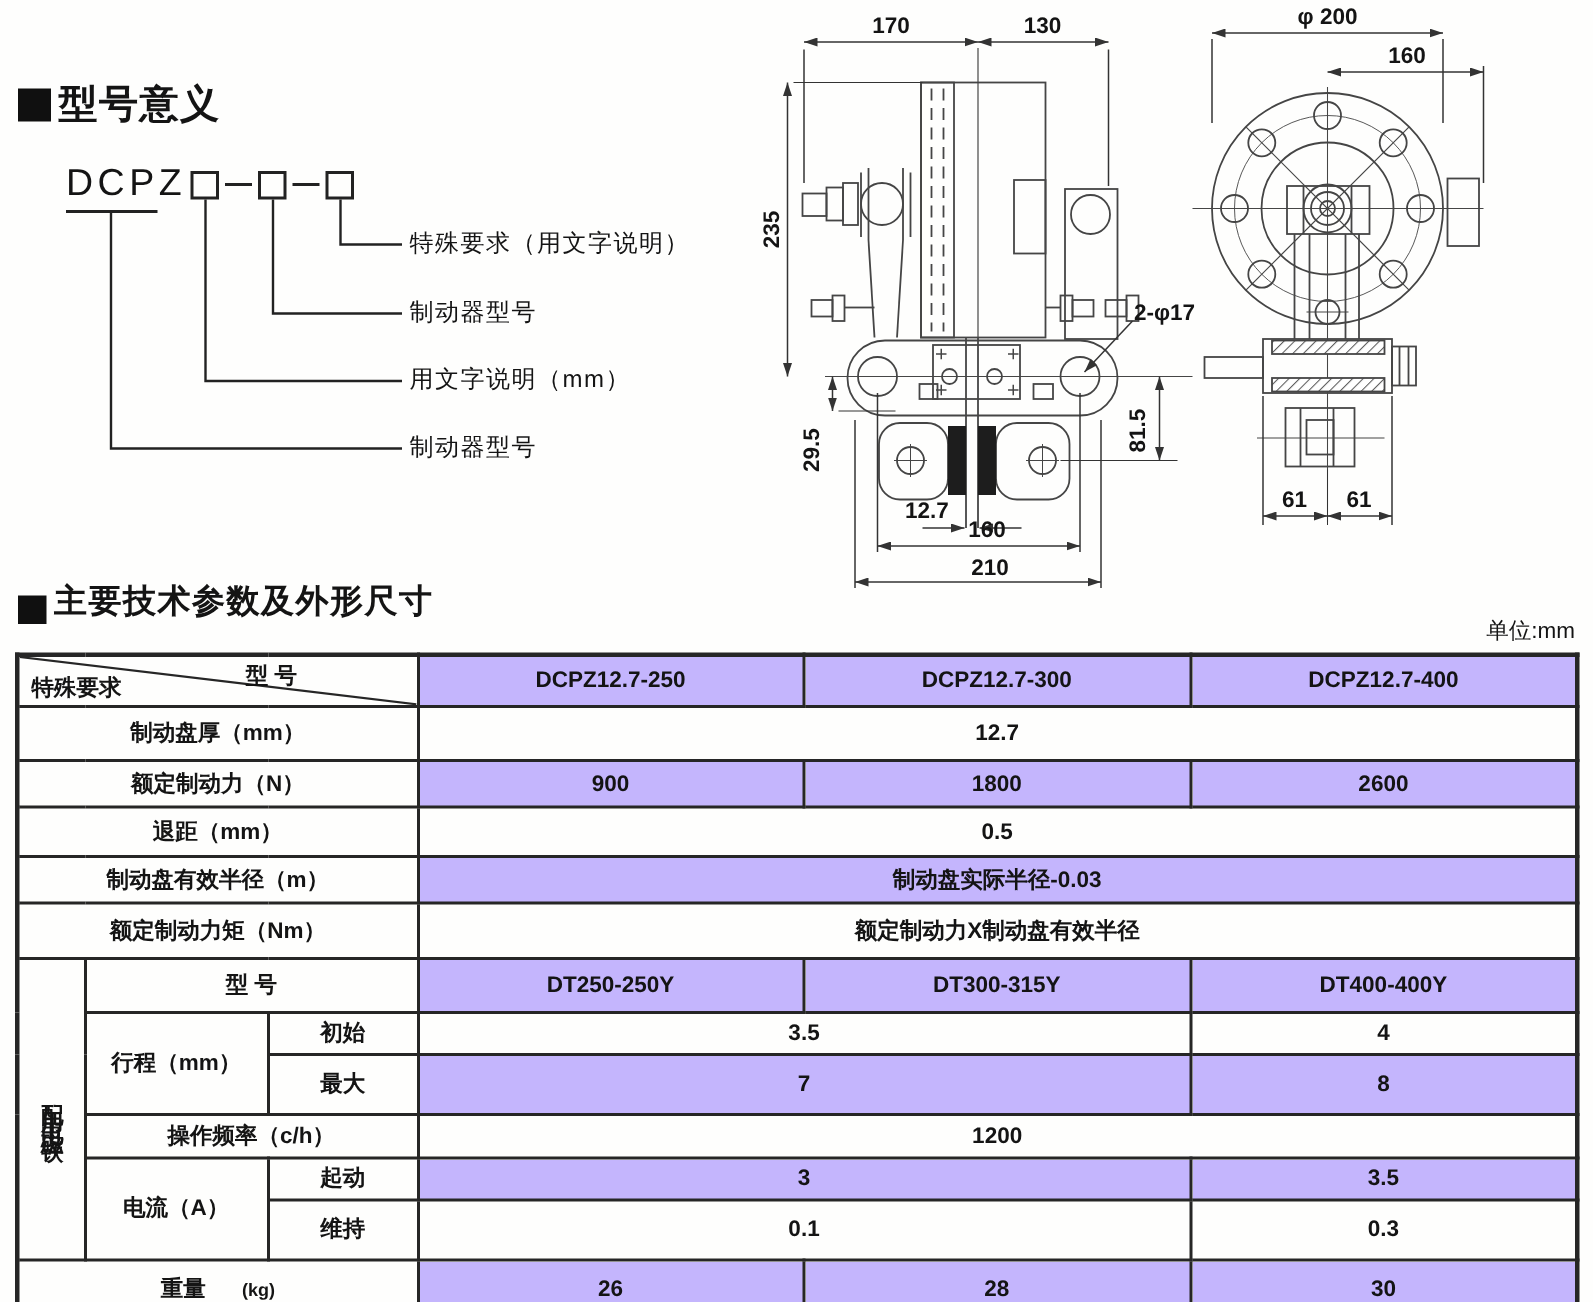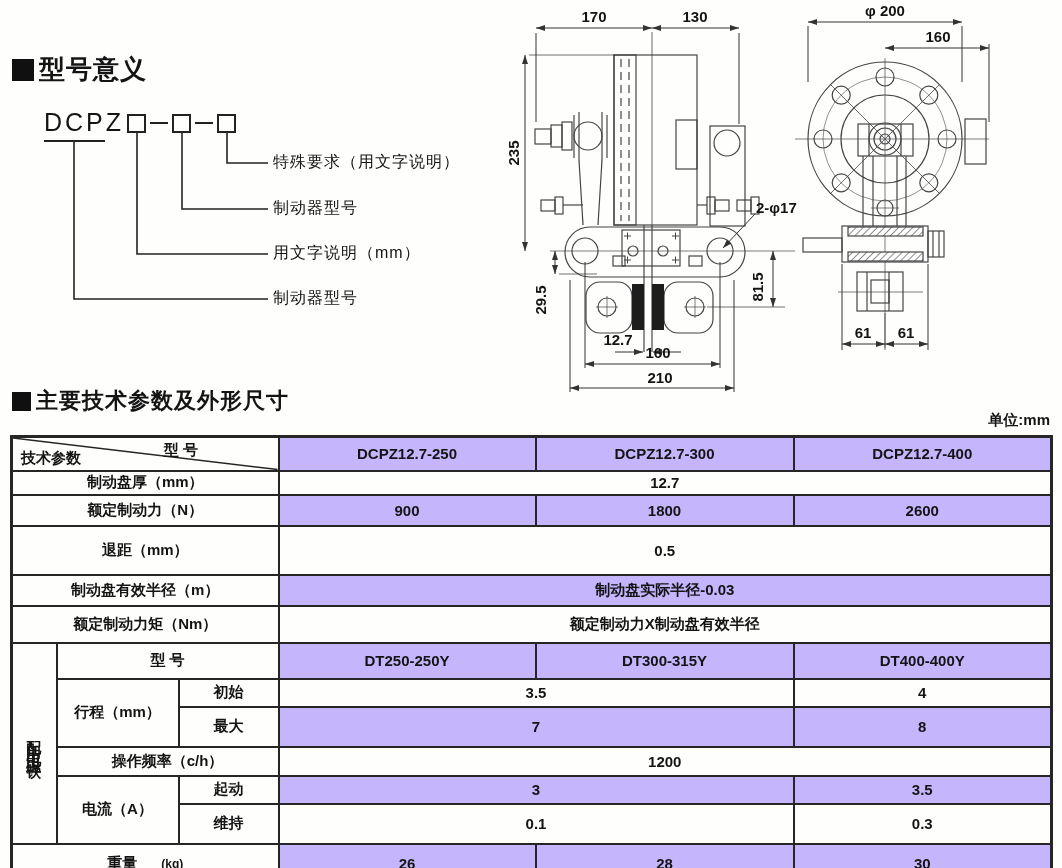--- a/index.html
+++ b/index.html
@@ -5,37 +5,37 @@
   html,body{margin:0;padding:0;background:#fff;}
   .page{position:relative;width:1062px;height:868px;background:#fefefd;
         font-family:"Liberation Sans","DejaVu Sans",sans-serif;color:#141414;overflow:hidden;}
   .h1{position:absolute;left:12px;display:flex;align-items:center;gap:5px;
       font-weight:bold;font-size:26px;letter-spacing:1px;white-space:nowrap;}
   .h1 .sq{width:22px;height:22px;background:#101010;display:inline-block;flex:0 0 auto;}
   .h2{font-size:22px;}
   .h2 .sq{width:19px;height:19px;}
   .code{position:absolute;left:44px;top:108px;font-size:25px;letter-spacing:3px;font-weight:500;}
   .dlabel{position:absolute;left:273px;font-size:16px;font-weight:normal;white-space:nowrap;letter-spacing:1px;}
-  .unit{position:absolute;top:411px;left:850px;width:200px;text-align:right;font-size:15px;font-weight:bold;}
+  .unit{position:absolute;top:411px;left:850px;width:200px;text-align:right;font-size:15px;font-weight:normal;}
   .note{position:absolute;top:843px;left:14px;font-size:15px;font-weight:bold;letter-spacing:.5px;white-space:nowrap;}
   svg{position:absolute;}
   svg text{font-family:"Liberation Sans","DejaVu Sans",sans-serif;fill:#141414;}
 
   table.spec{position:absolute;left:10px;top:435px;width:1040px;border-collapse:collapse;
              table-layout:fixed;font-size:15px;font-weight:bold;border:3px solid #262626;}
   .spec td{border:2px solid #262626;text-align:center;vertical-align:middle;padding:0;overflow:hidden;}
   .g{background:#c4b5fd;}
   .lft{text-align:left;padding-left:10px;margin-left:43px;}
   .vtext{writing-mode:vertical-rl;text-orientation:upright;margin:0 auto;letter-spacing:6px;font-size:15px;line-height:1;}
   .corner{position:relative;}
   .corner .ct{position:absolute;top:3px;left:57%;font-size:15px;}
   .corner .cb{position:absolute;bottom:2px;left:8px;font-size:15px;}
   .corner svg{position:absolute;left:0;top:0;width:100%;height:100%;}
   .usm{font-size:12px;margin-left:20px;}
-  tr.rh34{height:34px}tr.rh32{height:24px}tr.rh31{height:31px}tr.rh33{height:49px}
+  tr.rh34{height:34px}tr.rh32{height:36px}tr.rh31{height:31px}tr.rh33{height:33px}
   tr.rh37{height:37px}tr.rh36{height:36px}tr.rh28{height:28px}tr.rh30{height:40px}tr.rh29{height:29px}
 </style>
 </head>
 <body>
 
 <div class="page">
 
   <div class="h1" style="top:52px;">
     <span class="sq"></span>
     <span>型号意义</span>
@@ -237,21 +237,21 @@
       <line x1="92" y1="344" x2="135" y2="344" marker-start="url(#ss)" marker-end="url(#se)"></line>
     </g>
     <g font-size="15" font-weight="bold">
       <text x="92" y="16" text-anchor="middle">φ 200</text>
       <text x="145" y="42" text-anchor="middle">160</text>
       <text x="70" y="338" text-anchor="middle">61</text>
       <text x="113" y="338" text-anchor="middle">61</text>
     </g>
   </svg>
 
-  <div class="h1 h2" style="top:386px;">
+  <div class="h1 h2" style="top:386px;align-items:flex-end;">
     <span class="sq"></span>
     <span>主要技术参数及外形尺寸</span>
   </div>
   <div class="unit">单位:mm</div>
 
   <table class="spec">
     <colgroup>
       <col style="width:45px">
         <col style="width:122px">
         <col style="width:100px">
@@ -259,21 +259,21 @@
         <col style="width:258px">
         <col style="width:258px">
     </colgroup>
     <tbody>
       <tr class="rh34">
         <td colspan="3" class="corner">
           <svg viewBox="0 0 260 34" preserveAspectRatio="none">
             <line x1="0" y1="0" x2="260" y2="34" stroke="#262626" stroke-width="1.5" vector-effect="non-scaling-stroke"></line>
           </svg>
           <span class="ct">型 号</span>
-          <span class="cb">技术参数</span>
+          <span class="cb">特殊要求</span>
         </td>
         <td class="g">DCPZ12.7-250</td>
         <td class="g">DCPZ12.7-300</td>
         <td class="g">DCPZ12.7-400</td>
       </tr>
       <tr class="rh32">
         <td colspan="3">制动盘厚（mm）</td>
         <td colspan="3">12.7</td>
       </tr>
       <tr class="rh31">

